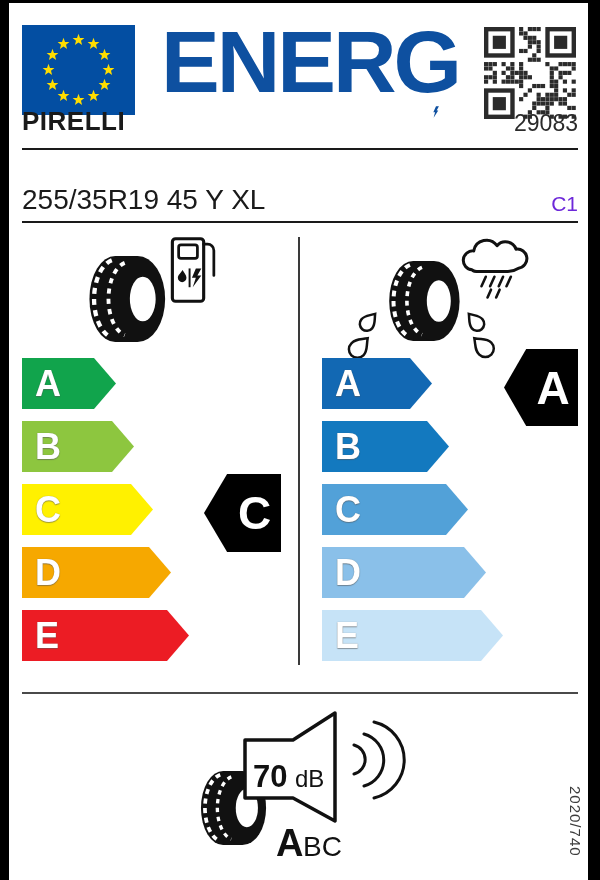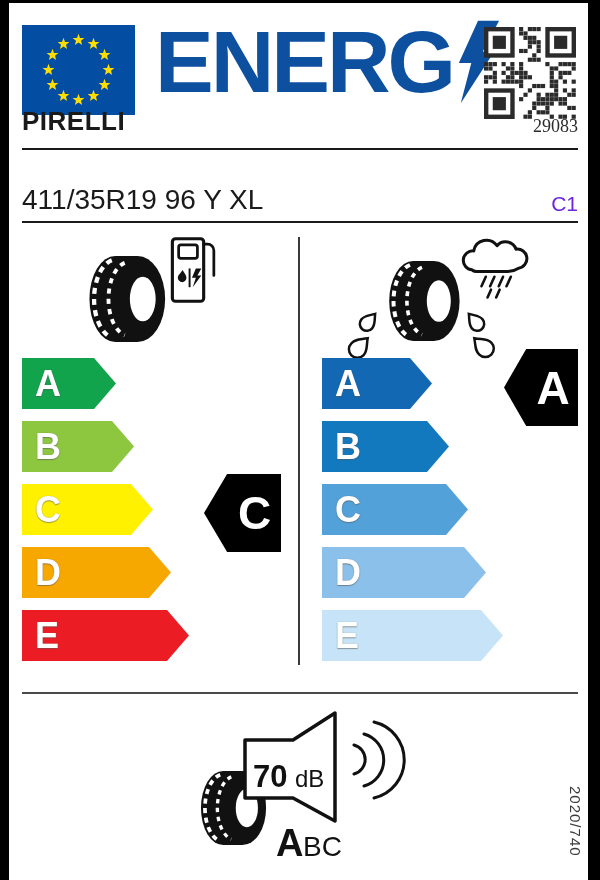--- a/index.html
+++ b/index.html
@@ -5,30 +5,30 @@
   html,body{margin:0;padding:0;background:#fff;}
   #label{position:relative;width:600px;height:880px;background:#fff;overflow:hidden;
          font-family:"Liberation Sans","DejaVu Sans",sans-serif;color:#1a1a1a;}
   .abs{position:absolute;}
   
   .border-left{left:0;top:0;width:9px;height:880px;background:#000;}
   .border-top{left:0;top:0;width:600px;height:3px;background:#000;}
   .border-right{right:0;top:0;width:12px;height:880px;background:#000;}
   
   .flag{left:22px;top:25px;width:113px;height:90px;background:#034EA2;}
-  .energ{left:155px;top:18px;height:100px;display:flex;align-items:flex-start;}
+  .energ{left:161px;top:18px;height:100px;display:flex;align-items:flex-end;flex-direction:column;}
   .energ-text{font-size:88px;font-weight:bold;letter-spacing:-3px;color:#0E50A0;line-height:1;}
   .bolt{width:46px;height:88px;margin-left:2px;}
   .qr{left:484px;top:27px;width:92px;height:92px;}
   
   .row{left:22px;width:556px;display:flex;justify-content:space-between;align-items:flex-end;
        border-bottom:2px solid #1a1a1a;box-sizing:border-box;}
   .brand-row{top:112px;height:38px;padding-bottom:11px;}
   .brand{font-size:26px;font-weight:bold;letter-spacing:0.5px;}
-  .model{font-size:18px;color:#2b2b2b;font-family:Liberation Serif, serif;}
+  .model{font-size:23px;color:#2b2b2b;}
   .size-row{top:166px;height:57px;padding-bottom:5px;}
   .size{font-size:28px;}
   .tclass{font-size:21px;color:#6d28d9;}
   
   .divider-v{left:298px;top:237px;width:2px;height:428px;background:#3a3a3a;}
   .sep-noise{left:22px;top:692px;width:556px;height:2px;background:#4a4a4a;}
   
   .arrow{height:51px;clip-path:polygon(0 0,calc(100% - 22px) 0,100% 50%,calc(100% - 22px) 100%,0 100%);
          filter:drop-shadow(0 0 1px #9a9a9a);}
   .grade-letter{position:absolute;left:13px;top:0;line-height:51px;font-size:36px;font-weight:bold;color:#fff;
@@ -215,21 +215,21 @@
       <rect x="4.38" y="65.71" width="21.90" height="21.90" fill="#fff"></rect>
       <rect x="8.76" y="70.10" width="13.14" height="13.14" fill="#2b2b2b"></rect>
     </svg>
 
   <div class="abs row brand-row">
     <span class="brand">PIRELLI</span>
     <span class="model">29083</span>
   </div>
 
   <div class="abs row size-row">
-    <span class="size">411/35R19 96 Y XL</span>
+    <span class="size">255/35R19 45 Y XL</span>
     <span class="tclass">C1</span>
   </div>
 
   <svg class="abs" style="left:86px;top:248px" width="86" height="102" viewBox="0 0 100 110">
       <use href="#tyre" xlink:href="#tyre"></use>
     </svg>
   <svg class="abs" style="left:170px;top:234px" width="47" height="72" viewBox="0 0 60 92">
     <rect x="3" y="6" width="40" height="80" rx="4" fill="#fff" stroke="#111" stroke-width="4"></rect>
     <rect x="11" y="14" width="24" height="17" rx="3" fill="#fff" stroke="#111" stroke-width="3.5"></rect>
     <path d="M16,46 C18,50 21,52 21,56 A5.5,5.5 0 1 1 10,56 C10,52 14,50 16,46 Z" fill="#111"></path>

